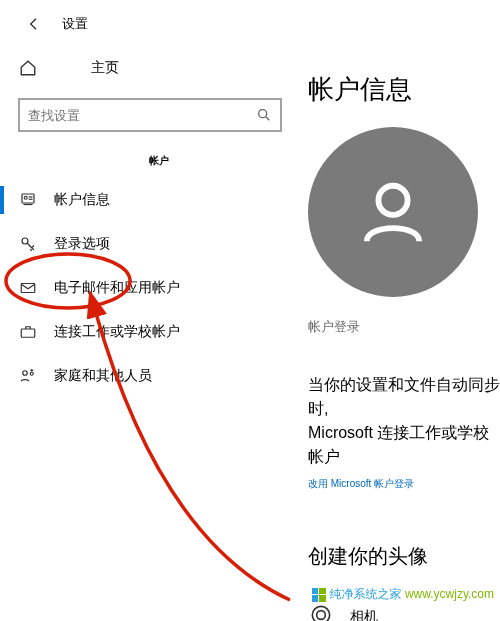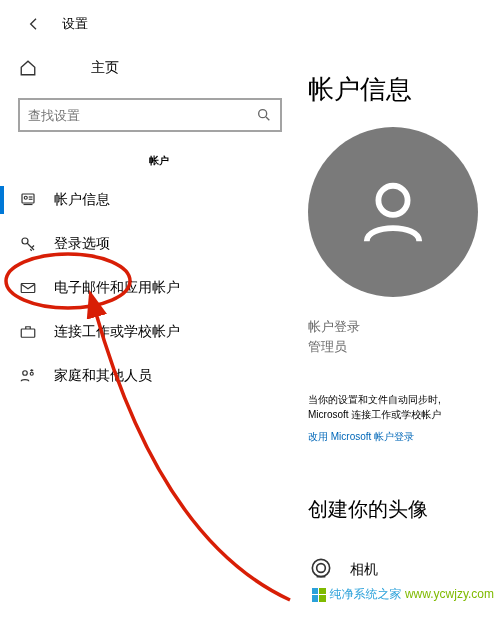--- a/index.html
+++ b/index.html
@@ -111,21 +111,21 @@
       border-radius: 50%;
       background: #7a7a7a;
       display: flex;
       align-items: center;
       justify-content: center;
       margin-bottom: 20px;
     }
     .avatar svg { width: 70px; height: 70px; stroke: #fff; stroke-width: 2; fill: none; }
     .account-name { font-size: 18px; font-weight: 600; }
     .account-sub { font-size: 13px; color: #6a6a6a; line-height: 1.5; }
-    .msg { font-size: 10px; margin-top: 36px; line-height: 1.5; }
+    .msg { font-size: 16px; margin-top: 36px; line-height: 1.5; }
     .link { color: #0067b8; font-size: 10px; margin-top: 8px; cursor: pointer; }
     .subtitle { font-size: 20px; margin-top: 52px; }
     .camera-row { display: flex; align-items: center; margin-top: 32px; }
     .camera-row .icon svg { width: 26px; height: 26px; stroke: #333; fill: none; stroke-width: 1.5; }
     .camera-row .label { margin-left: 16px; font-size: 14px; }
 
     
     .overlay {
       position: absolute;
       top: 0; left: 0; width: 500px; height: 621px;
@@ -238,21 +238,20 @@
     <div class="content-title">帐户信息</div>
 
     <div class="avatar">
       <svg viewBox="0 0 24 24">
         <circle cx="12" cy="8" r="5"></circle>
           <path d="M3 22 C3 16 21 16 21 22"></path>
       </svg>
     </div>
 
     <div class="account-sub">帐户登录</div>
-    <div class="account-sub">管理员</div>
 
     <div class="msg">
       <span>当你的设置和文件自动同步时,</span><br>
       <span>Microsoft 连接工作或学校帐户</span>
     </div>
     <div class="link">改用 Microsoft 帐户登录</div>
 
     <div class="subtitle">创建你的头像</div>
 
     <div class="camera-row">

